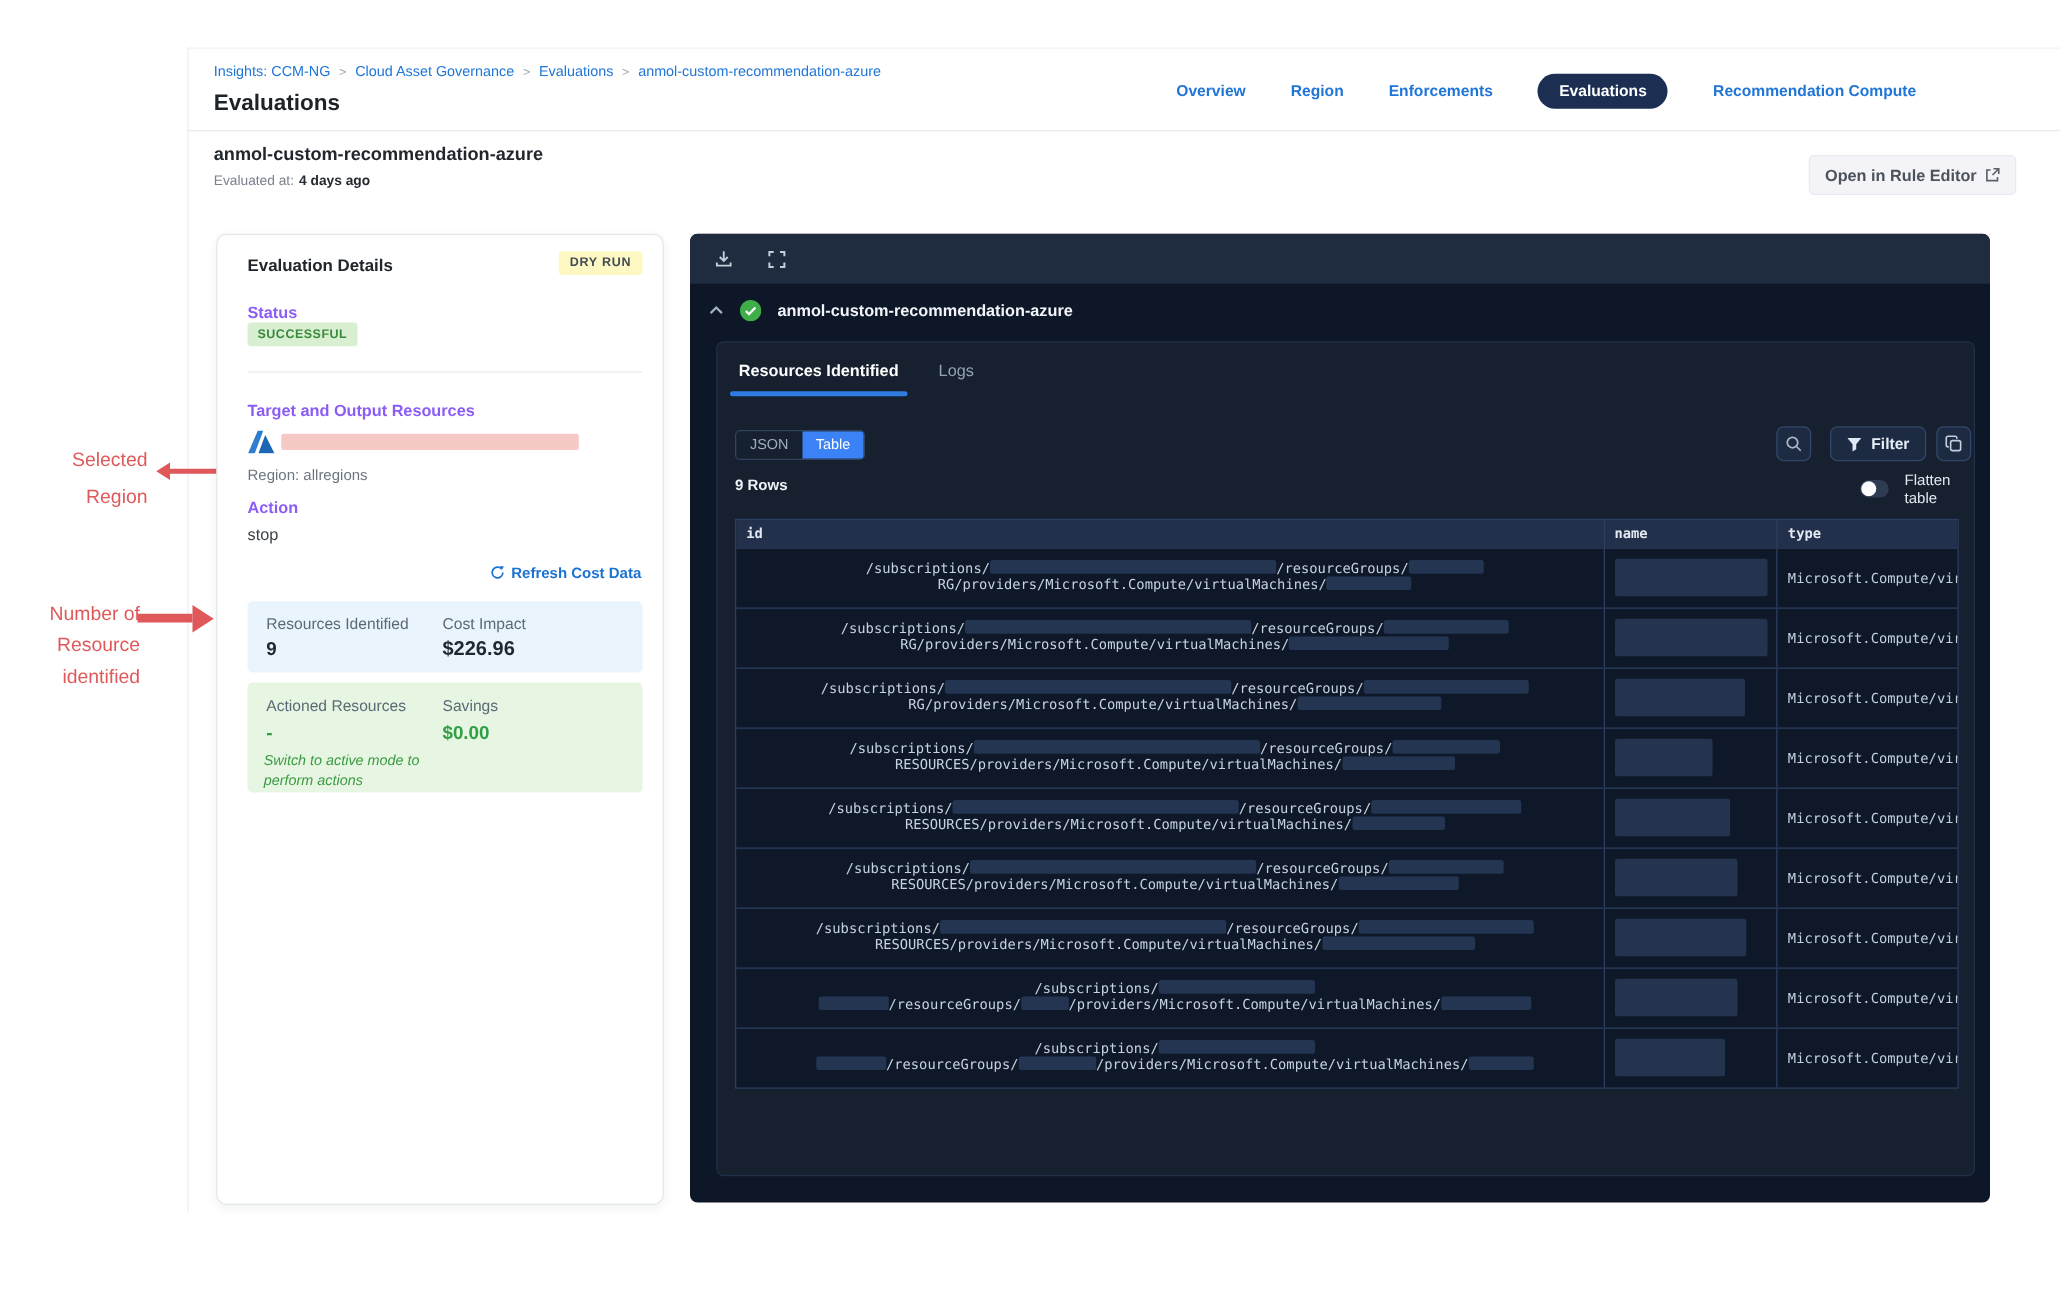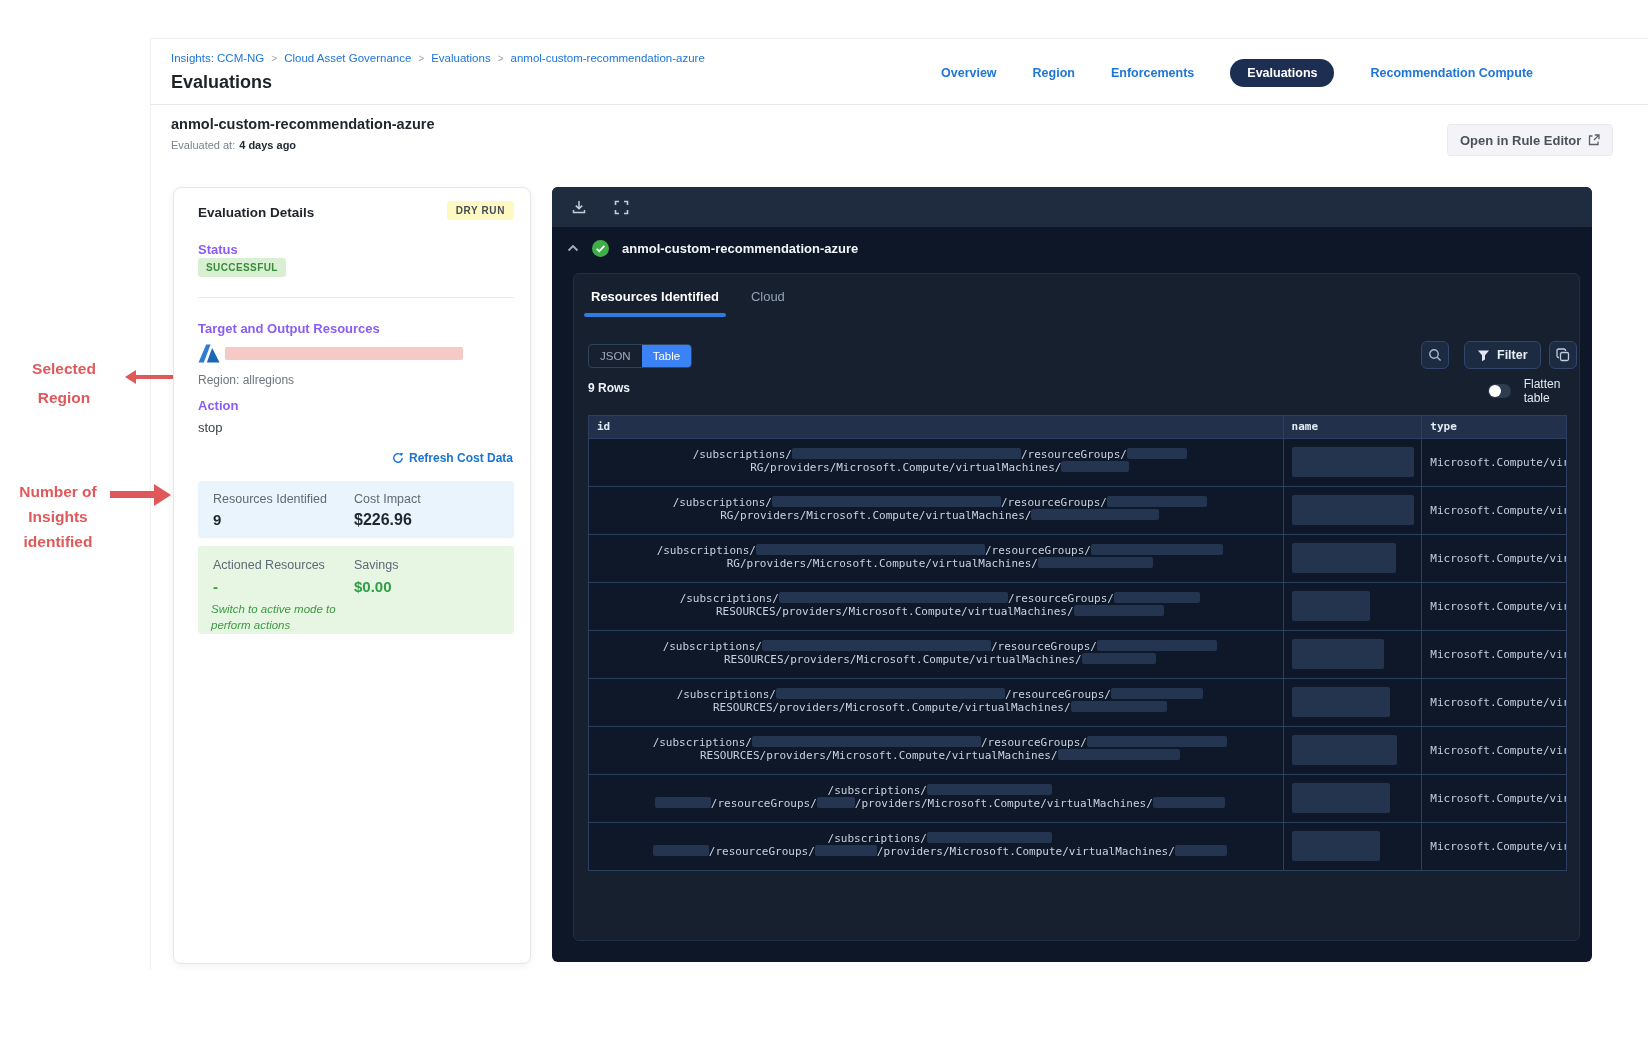--- a/index.html
+++ b/index.html
@@ -21,21 +21,21 @@
 
   
   .run-name{position:absolute;left:171px;top:116px;font-size:14.5px;font-weight:bold;color:#22272e;}
   .evaluated{position:absolute;left:171px;top:139px;font-size:11px;color:#79828d;}
   .evaluated b{color:#242a31;margin-left:4px;}
   .rule-editor-btn{position:absolute;left:1447px;top:124px;height:30px;display:flex;align-items:center;gap:7px;
     background:#f3f3f8;border:1px solid #e9e9f1;border-radius:4px;padding:0 12px;
     font-size:13px;font-weight:bold;color:#4b525b;cursor:pointer;}
 
   
-  .ann{position:absolute;color:var(--annotation);font-weight:bold;text-align:center;line-height:21px;font-size:15.5px;}
+  .ann{position:absolute;color:var(--annotation);font-weight:normal;text-align:right;line-height:21px;font-size:15.5px;}
   .ann-sub{left:346px;top:268px;width:130px;}
   .ann-sel{left:10px;top:354px;width:108px;line-height:29px;}
   .ann-cost{left:296px;top:394px;width:188px;}
   .ann-num{left:4px;top:479px;width:108px;line-height:25px;}
   .arrow-line{position:absolute;background:var(--annotation);}
   .arrow-head{position:absolute;width:0;height:0;}
   .ah-up{border-left:7px solid transparent;border-right:7px solid transparent;border-bottom:11px solid var(--annotation);}
   .ah-left{border-top:7px solid transparent;border-bottom:7px solid transparent;border-right:11px solid var(--annotation);}
   .ah-right{border-top:11px solid transparent;border-bottom:11px solid transparent;border-left:17px solid var(--annotation);}
 
@@ -157,21 +157,21 @@
 
   <div class="ann ann-cost">
       <div>Cost Impact of this</div>
       <div>Evaluation</div>
     </div>
   <div class="arrow-head ah-up" style="left:381px;top:438px;"></div>
   <div class="arrow-line" style="left:386px;top:448px;width:4px;height:36px;"></div>
 
   <div class="ann ann-num">
       <div>Number of</div>
-      <div>Insights</div>
+      <div>Resource</div>
       <div>identified</div>
     </div>
   <div class="arrow-line" style="left:110px;top:491px;width:44px;height:7px;"></div>
   <div class="arrow-head ah-right" style="left:154px;top:484px;"></div>
 
   <div class="details-card">
     <div class="dc-title">Evaluation Details</div>
     <div class="badge-dryrun">DRY RUN</div>
     <div class="dc-label" style="top:54px;">Status</div>
     <div class="badge-success">SUCCESSFUL</div>
@@ -239,21 +239,21 @@
             <circle cx="8" cy="8" r="8" fill="#3fae49"></circle>
             <path d="M4.4 8.3 6.8 10.6 11.6 5.6" fill="none" stroke="#fff" stroke-width="1.7"></path>
           </svg>
       </span>
       <span class="panel-run-title">anmol-custom-recommendation-azure</span>
     </div>
 
     <div class="inner-card">
       <div class="ptabs">
           <span class="ptab active">Resources Identified</span>
-          <span class="ptab">Cloud</span>
+          <span class="ptab">Logs</span>
         </div>
       <div class="seg-toggle">
           <span class="seg">JSON</span>
           <span class="seg active">Table</span>
         </div>
       <div class="rows-count">9 Rows</div>
 
       <div class="icon-btn btn-search">
         <svg width="14" height="14" viewBox="0 0 14 14">
             <circle cx="6" cy="6" r="4.2" fill="none" stroke="#aab7c7" stroke-width="1.4"></circle>

